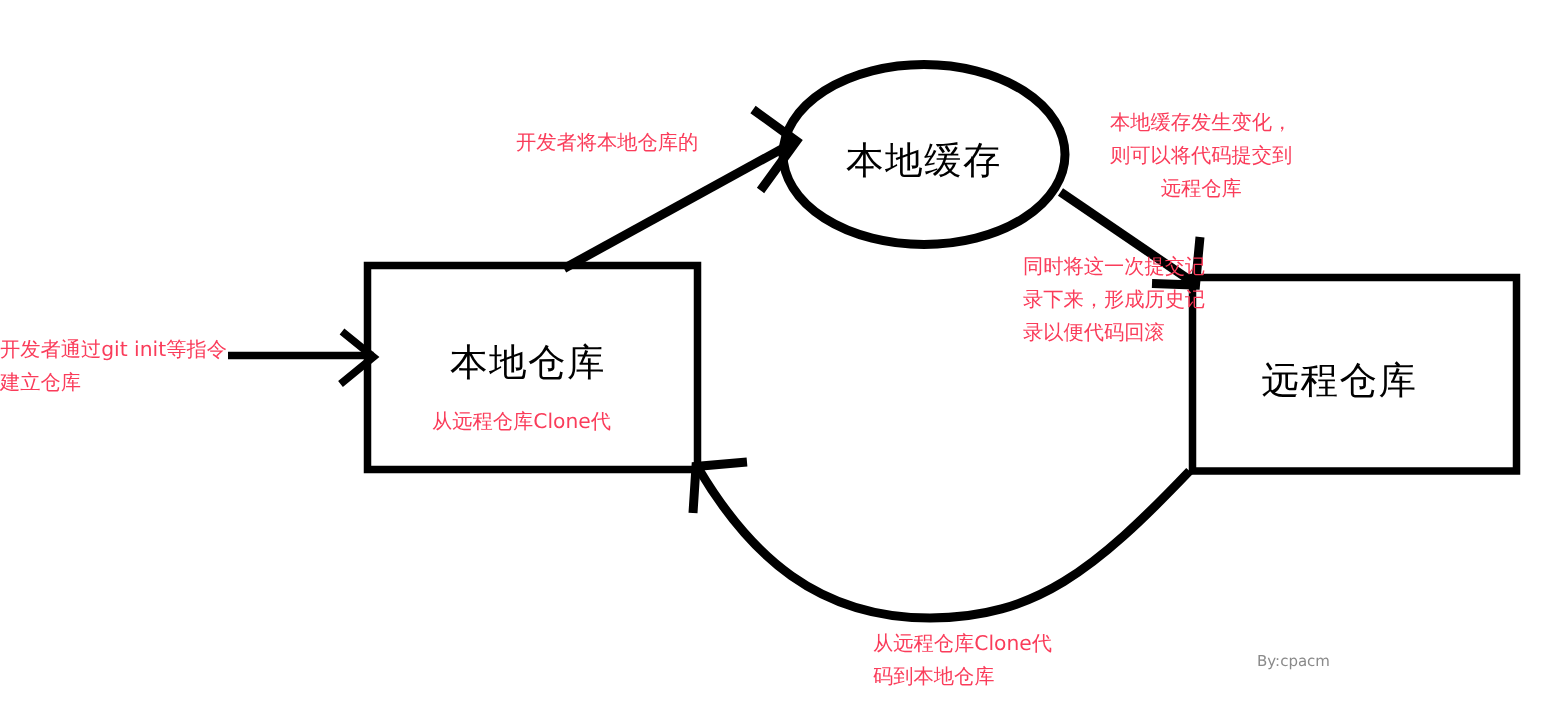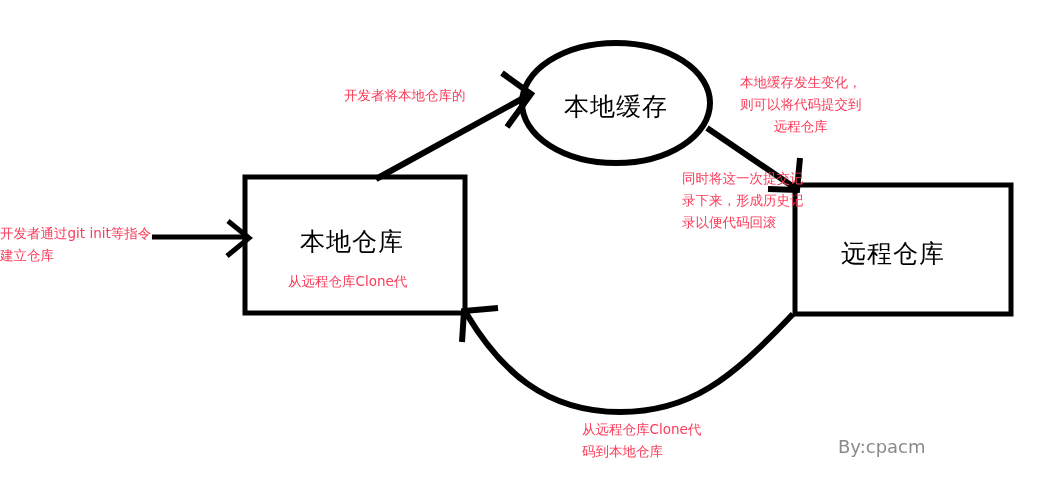--- a/index.html
+++ b/index.html
@@ -39,21 +39,21 @@
     line-height: 22px;
     font-family: "DejaVu Sans", "Liberation Sans", sans-serif;
     white-space: nowrap;
   }
   .note-line {
     display: block;
   }
   .signature {
     position: absolute;
     color: #8a8a8a;
-    font-size: 18px;
+    font-size: 10px;
     font-family: "DejaVu Sans", "Liberation Sans", sans-serif;
     white-space: nowrap;
   }
 </style>
 </head>
 <body>
 
 <div id="canvas">
 
   <svg id="diagram-svg" viewBox="0 0 1042 482">

